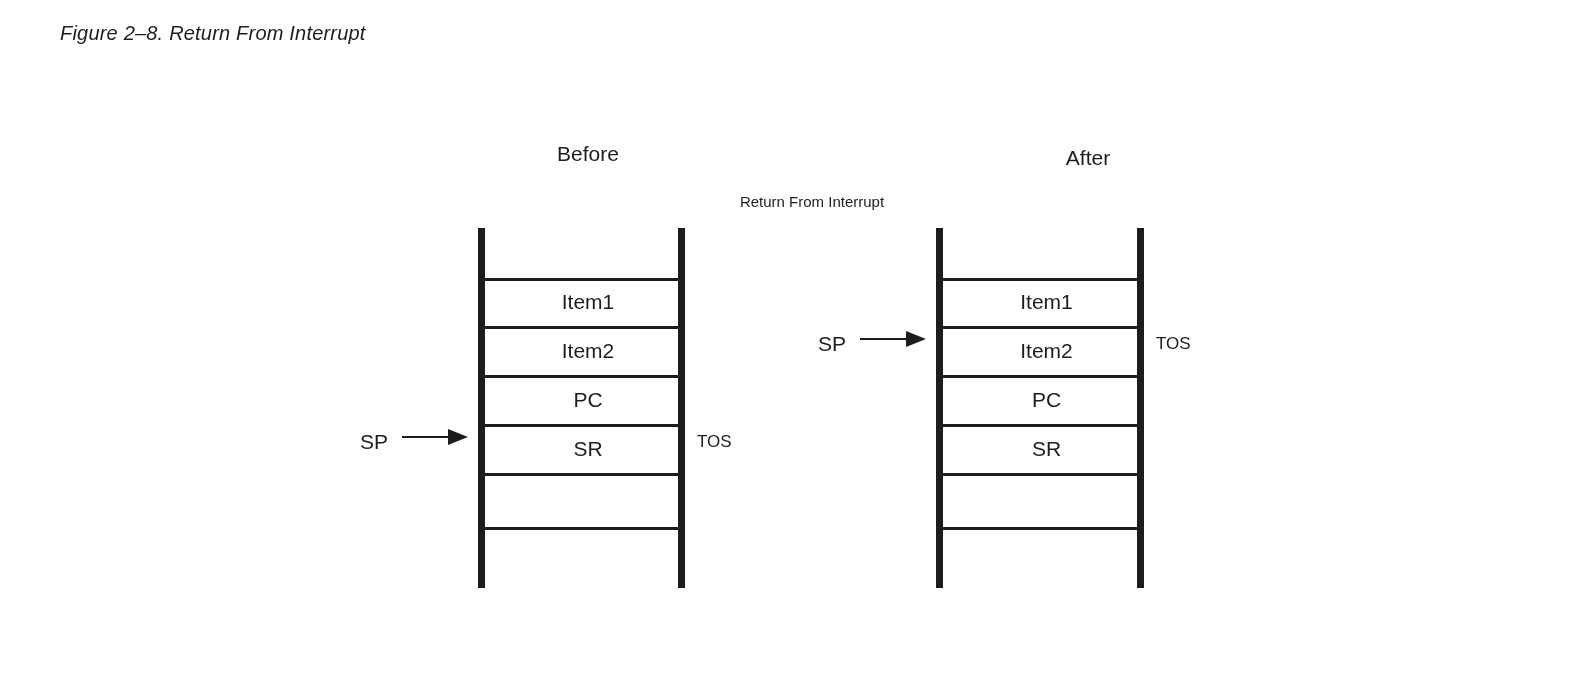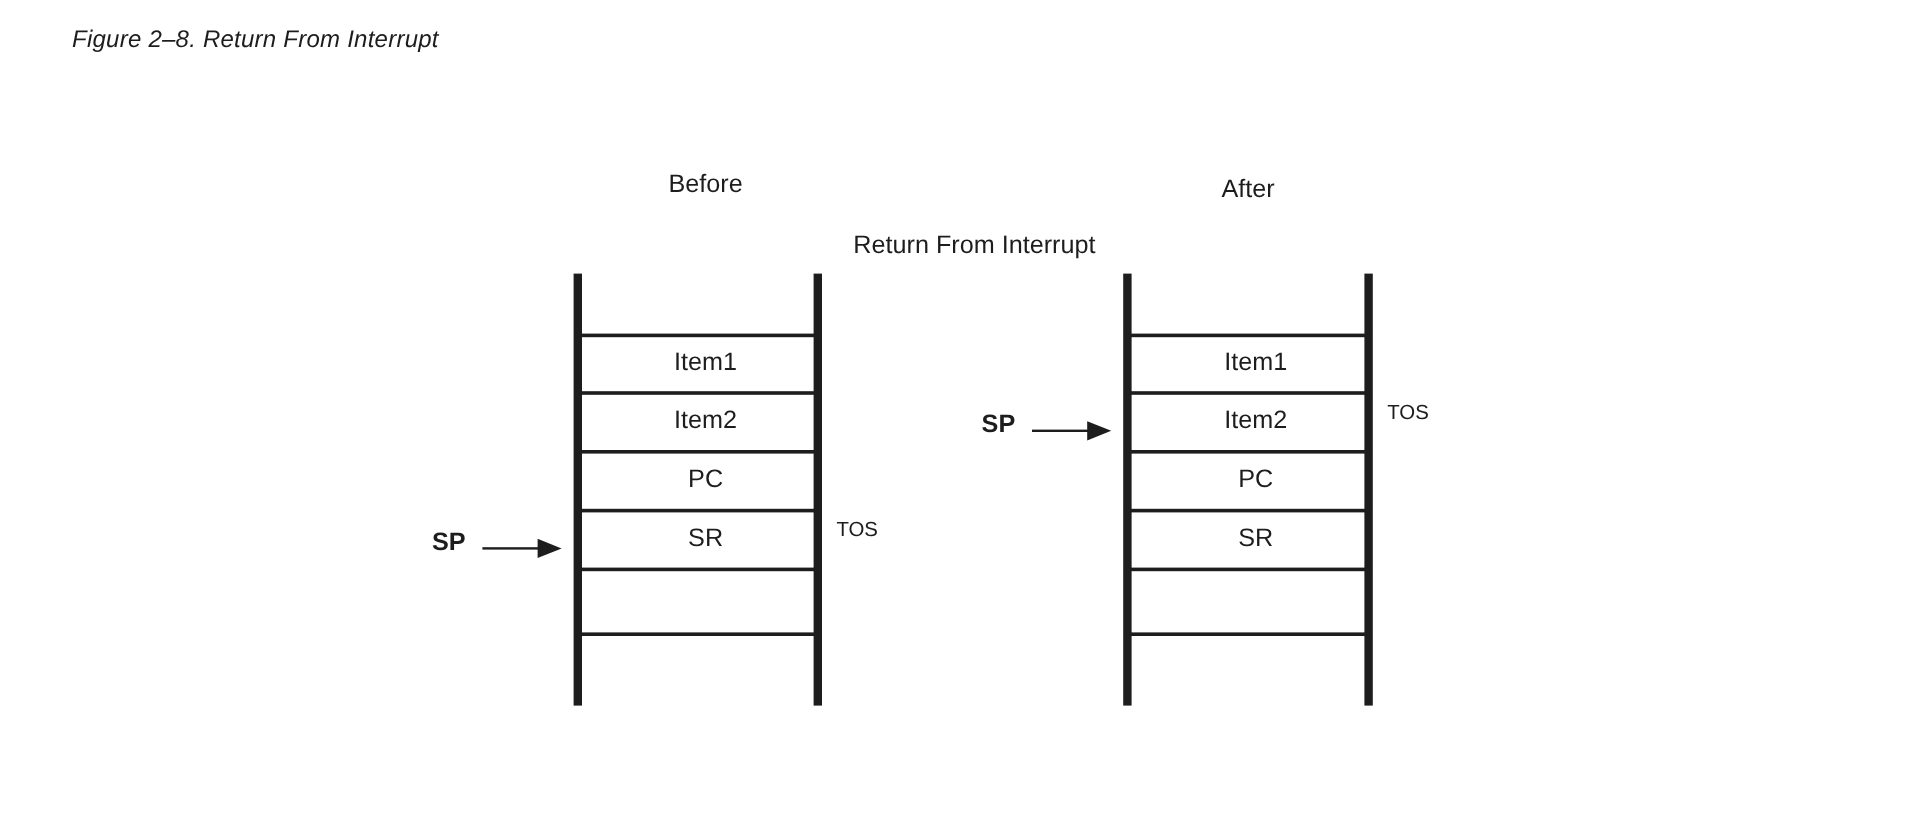--- a/index.html
+++ b/index.html
@@ -31,27 +31,27 @@
 
   
   .col-heading {
     position: absolute;
     font-size: 21px;
     color: #1d1d1d;
     white-space: nowrap;
     transform: translateX(-50%);
   }
   .heading-before { left: 588px; top: 142px; }
-  .heading-after  { left: 1040px; top: 146px; }
+  .heading-after  { left: 1088px; top: 146px; }
 
   .transition-label {
     position: absolute;
     left: 812px;
     top: 193px;
-    font-size: 21px;
+    font-size: 15px;
     color: #1d1d1d;
     white-space: nowrap;
     transform: translateX(-50%);
   }
 
   
   .stack {
     position: absolute;
     top: 228px;
     height: 360px;
@@ -87,23 +87,22 @@
     font-size: 21px;
     color: #1d1d1d;
     white-space: nowrap;
   }
 
   
   .sp-pointer {
     position: absolute;
     height: 34px;
     display: flex;
-    align-items: flex-end;
-    white-space: nowrap;
-    font-weight: bold;
+    align-items: flex-start;
+    white-space: nowrap;
   }
   .sp-label {
     font-size: 21px;
     color: #1d1d1d;
     margin-right: 14px;
   }
   .sp-arrow {
     position: relative;
     width: 66px;
     height: 14px;

